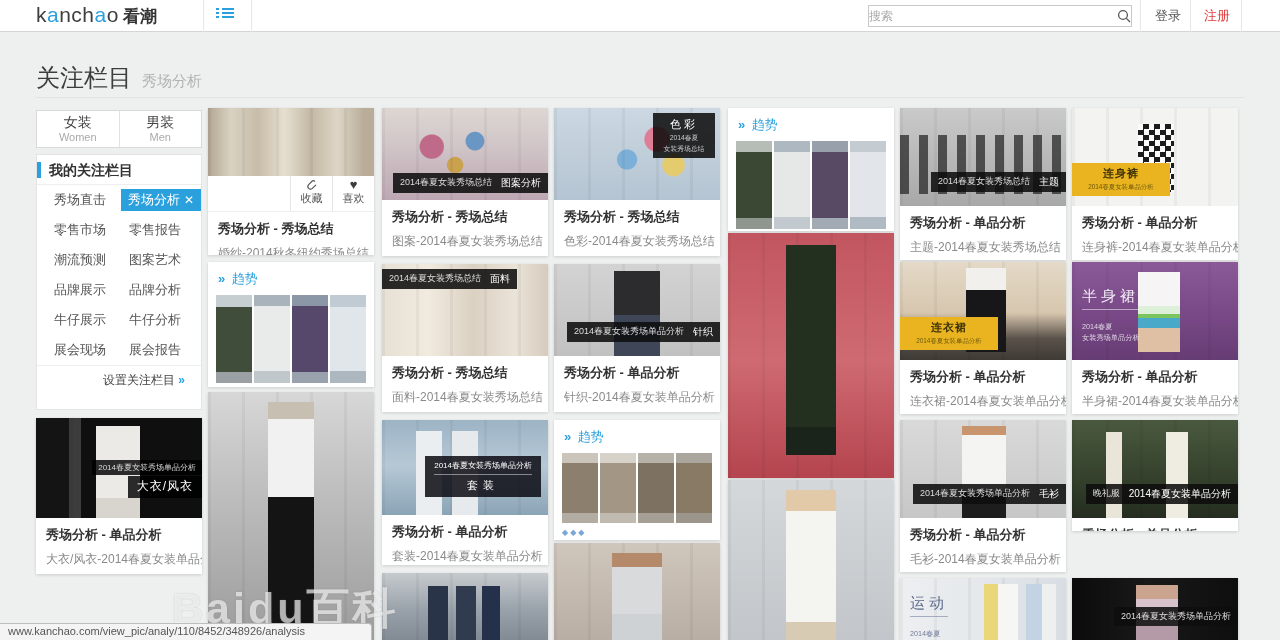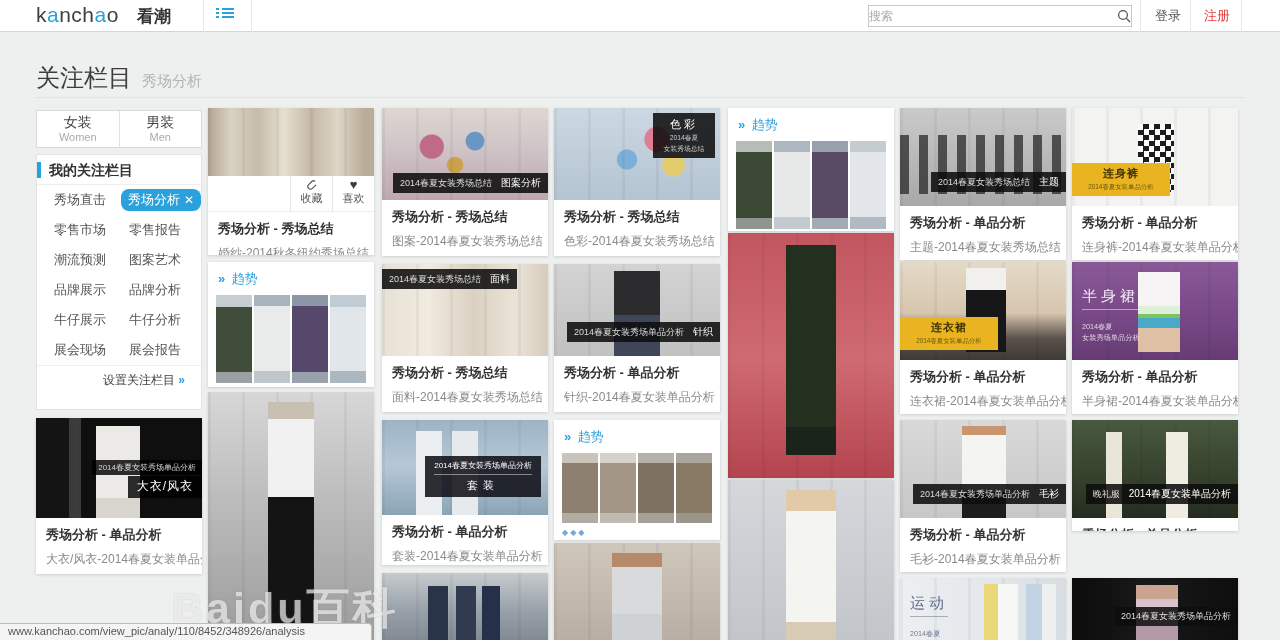--- a/index.html
+++ b/index.html
@@ -5,21 +5,21 @@
   *{margin:0;padding:0;box-sizing:border-box}
   html,body{background:#dedede}
   body{font-family:"Liberation Sans","DejaVu Sans",sans-serif}
   .screen{position:relative;width:1280px;height:640px;background:#eef0f0;overflow:hidden}
 
   
   header{position:absolute;left:0;top:0;width:1280px;height:32px;background:#fff;border-bottom:1px solid #d5d5d5;z-index:4}
   .logo{position:absolute;left:36px;top:0;height:32px;line-height:30px;cursor:pointer;white-space:nowrap}
   .logo .lg{font-size:21px;color:#3f3f3f;letter-spacing:.5px}
   .logo .lg .blue{color:#2aa0dd}
-  .logo .lgcn{font-size:17px;font-weight:bold;color:#333;margin-left:18px}
+  .logo .lgcn{font-size:17px;font-weight:bold;color:#333;margin-left:4px}
   .vdiv{position:absolute;top:0;width:1px;height:32px;background:#e7e7e7}
   .menuwrap{position:absolute;left:216px;top:8px;width:22px;height:16px;cursor:pointer}
   .menuwrap i{display:block;width:12px;height:2px;background:#2aa0dd;margin:0 0 2px 6px;position:relative}
   .menuwrap i::before{content:"";position:absolute;left:-6px;top:0;width:3px;height:2px;background:#2aa0dd}
   .searchwrap{position:absolute;left:868px;top:5px;width:264px;height:22px;border:1px solid #c9c9c9;background:#fff;display:flex;align-items:center;padding:0 0}
   .searchwrap input{flex:1;border:none;outline:none;font-size:12px;color:#333;font-family:inherit;background:transparent}
   .searchwrap input::placeholder{color:#aaa}
   .hlink{position:absolute;top:0;height:32px;line-height:32px;font-size:13px;color:#555;text-align:center;cursor:pointer;text-decoration:none}
   .hlink.login{left:1146px;width:44px}
   .hlink.reg{left:1194px;width:46px;color:#e4393c}
@@ -36,21 +36,21 @@
   .tab{flex:1;text-align:center;cursor:pointer;padding-top:3px}
   .tab+.tab{border-left:1px solid #e2e2e2}
   .tab .tcn{font-size:14px;color:#444}
   .tab .ten{font-size:11px;color:#aaa;margin-top:-1px}
   .panel{margin-top:6px;background:#fff;border:1px solid #e3e3e3}
   .phead{height:30px;line-height:30px;font-size:14px;font-weight:bold;color:#333;border-bottom:1px solid #eee;display:flex;align-items:center}
   .pbar{display:inline-block;width:4px;height:16px;background:#2aa0dd;margin:0 8px 0 0}
   .prow{display:flex;height:30px;line-height:30px;align-items:center}
   .pitem{font-size:13px;color:#555;cursor:pointer;padding-left:17px;width:50%;white-space:nowrap}
   .pitem.right{padding-left:10px}
-  .pitem.active{background:#2aa0dd;color:#fff;border-radius:8px;height:22px;line-height:22px;padding:0 7px;width:auto;margin-left:4px}
+  .pitem.active{background:#2aa0dd;color:#fff;border-radius:0;height:22px;line-height:22px;padding:0 7px;width:auto;margin-left:4px}
   .pitem .xx{font-size:12px;margin-left:4px}
   .pfoot{height:44px;line-height:28px;border-top:1px solid #eee;text-align:right;font-size:12px;color:#444;padding-right:16px;cursor:pointer}
   .parr{color:#2aa0dd;font-weight:bold}
 
   
   .card{position:absolute;width:166px;background:#fff;box-shadow:0 1px 3px rgba(0,0,0,.14);cursor:pointer;overflow:hidden}
   .imgbox{position:relative;width:100%;overflow:hidden}
   .imgbox::before{content:"";position:absolute;inset:0;background:repeating-linear-gradient(90deg,rgba(0,0,0,.045) 0 3px,transparent 3px 34px)}
   .cbody{padding:8px 10px 6px}
   .ctitle{font-size:13px;font-weight:bold;color:#333;white-space:nowrap}
@@ -62,21 +62,21 @@
   .actbar .heart{font-size:13px;line-height:12px;color:#3c3c3c}
   .trendcard{padding:7px 8px 6px}
   .trendhead{font-size:13px;color:#2aa0dd;margin:1px 0 7px 2px;cursor:pointer}
   .trendhead .tarr{font-weight:bold;margin-right:3px}
   .thumbs{display:flex;gap:2px}
   .thumbs .th{flex:1}
   .tfoot{height:14px;margin-top:5px;font-size:8px;color:#7aa6d8;letter-spacing:2px}
   .imgcard .imgbox{height:100%}
 
   
-  .ov-bar{position:absolute;right:0;display:flex;align-items:center;gap:9px;background:rgba(14,14,14,.88);color:#ddd;font-size:9px;padding:3px 7px;white-space:nowrap;z-index:2}
+  .ov-bar{position:absolute;right:0;display:flex;align-items:flex-start;gap:9px;background:rgba(14,14,14,.88);color:#ddd;font-size:9px;padding:3px 7px;white-space:nowrap;z-index:2}
   .ov-bar .tag{color:#fff;font-size:10px}
   .ov-bar.br{bottom:14px}
   .ov-bar.low{bottom:7px}
   .ov-bar.tl{left:0;right:auto;top:5px}
   .ov-badge{position:absolute;top:5px;right:5px;background:rgba(8,8,8,.85);color:#fff;padding:4px 7px;text-align:center;z-index:2}
   .ov-badge .b1{font-size:11px;letter-spacing:3px}
   .ov-badge .b2{font-size:8px;color:#c9c9c9;transform:scale(.85);white-space:nowrap}
   .ov-yl{position:absolute;left:0;top:56%;background:#e9b41f;color:#403305;padding:3px 8px 4px;text-align:center;z-index:2}
   .ov-yl .y1{font-size:11px;font-weight:bold;letter-spacing:1px}
   .ov-yl .y2{font-size:8px;color:#6d590f;transform:scale(.8);white-space:nowrap}

